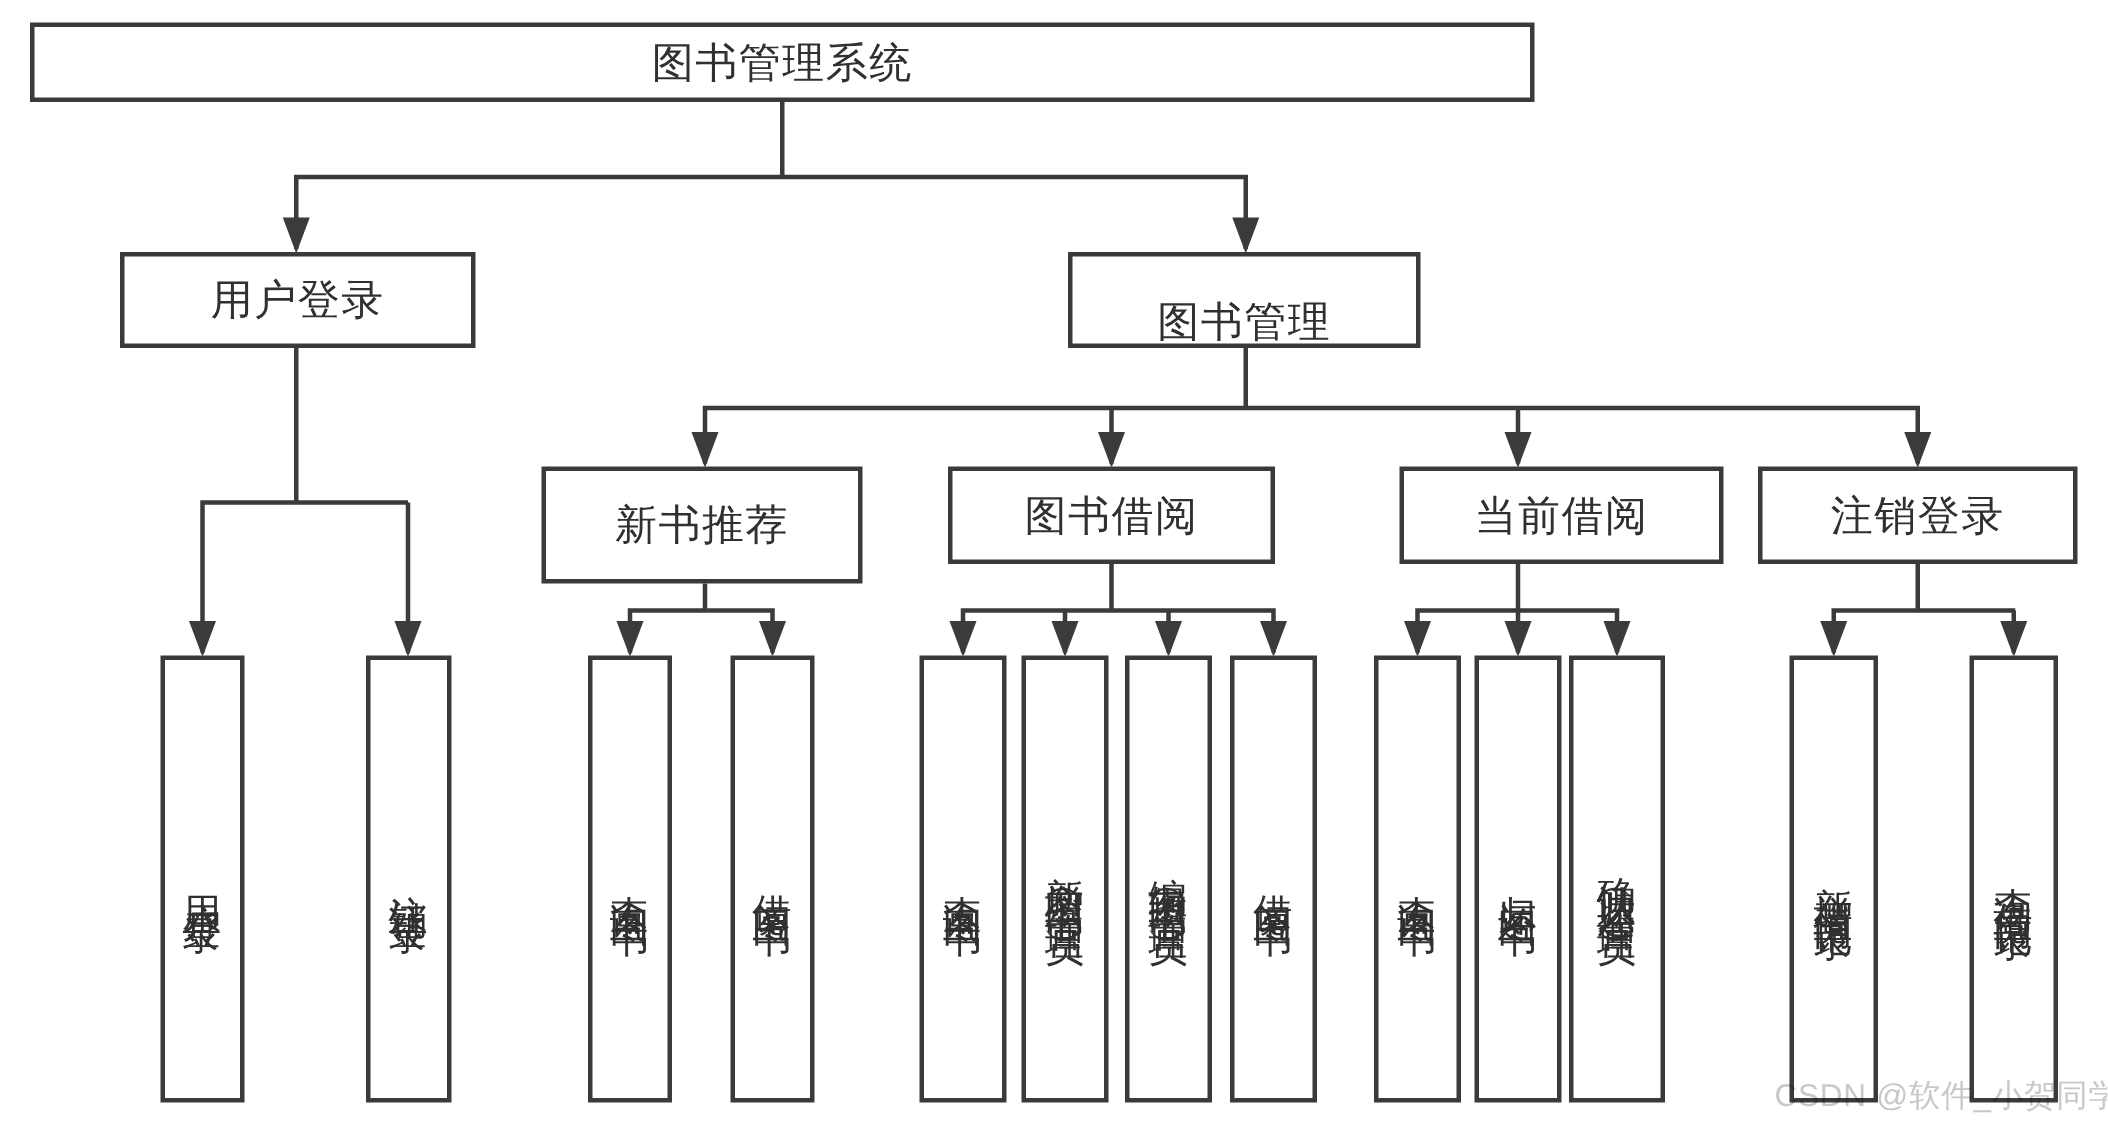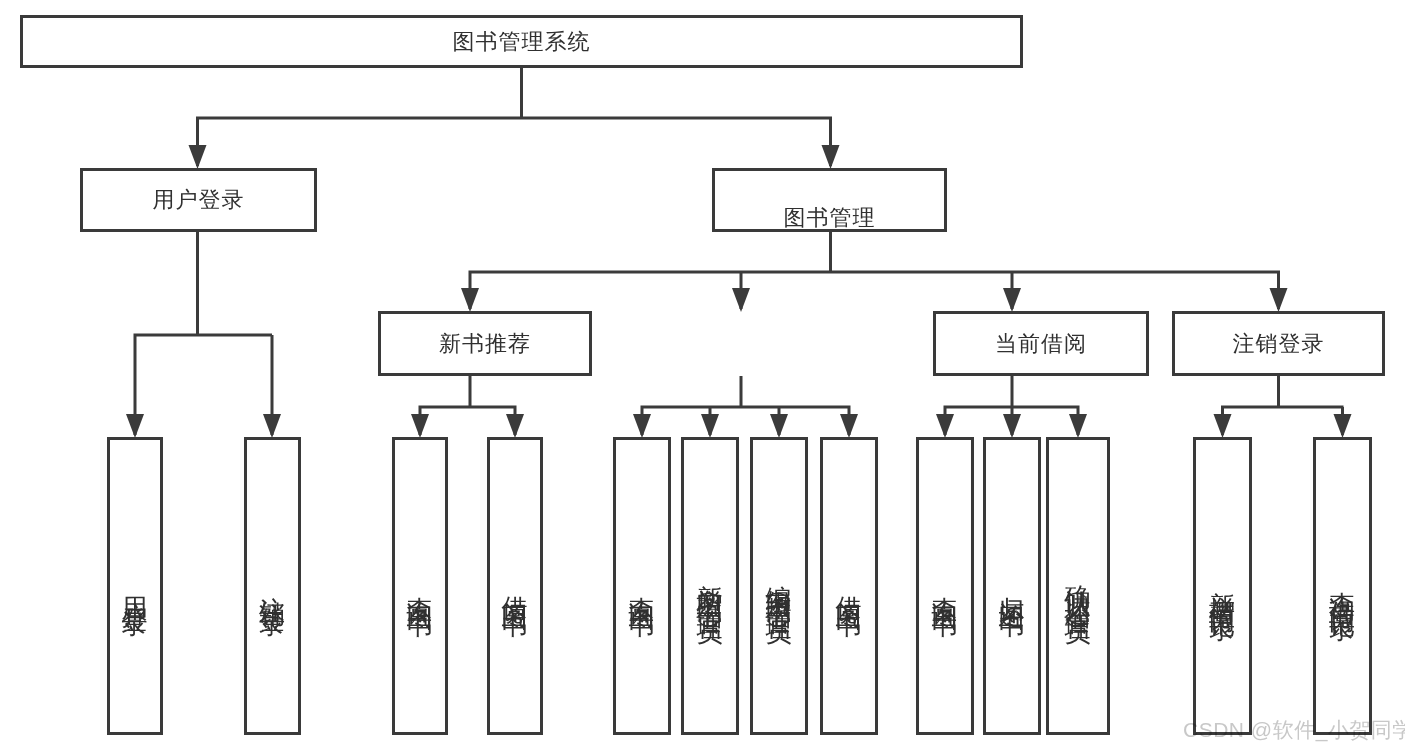--- a/index.html
+++ b/index.html
@@ -7,21 +7,21 @@
     position:relative;width:1405px;height:747px;background:#ffffff;overflow:hidden;
     font-family:"Liberation Sans","DejaVu Sans",sans-serif;color:#303030;
   }
   #connectors{position:absolute;left:0;top:0;z-index:0;}
   .box{
     position:absolute;box-sizing:border-box;background:#ffffff;
     border:3px solid #3a3a3a;z-index:1;
     display:flex;align-items:center;justify-content:center;
   }
   .h-label{
-    font-size:22px;letter-spacing:1px;line-height:1;color:#303030;white-space:nowrap;
+    font-size:28px;letter-spacing:1px;line-height:1;color:#303030;white-space:nowrap;
   }
   .v-label{
     writing-mode:vertical-rl;text-orientation:mixed;
     font-size:26px;letter-spacing:5px;line-height:1;color:#303030;white-space:nowrap;
   }
   #watermark{
     position:absolute;left:1183px;top:716px;z-index:5;
     font-size:21px;letter-spacing:0.5px;color:#c8c8c8;mix-blend-mode:multiply;white-space:nowrap;
   }
 </style>
@@ -70,22 +70,25 @@
     <span class="h-label">图书管理系统</span>
   </div>
 
   <div class="box" style="left:80px;top:168px;width:237px;height:64px;">
     <span class="h-label">用户登录</span>
   </div>
   <div class="box" style="left:712px;top:168px;width:235px;height:64px;align-items:flex-end;">
     <span class="h-label">图书管理</span>
   </div>
 
-  <div class="box" style="left:378px;top:311px;width:214px;height:65px;">
+  <div class="box" style="left:361px;top:311px;width:214px;height:78px;">
     <span class="h-label">新书推荐</span>
+  </div>
+  <div class="box" style="left:632px;top:311px;width:218px;height:65px;">
+    <span class="h-label">图书借阅</span>
   </div>
   <div class="box" style="left:906px;top:311px;width:216px;height:65px;margin-left:27px;">
     <span class="h-label">当前借阅</span>
   </div>
   <div class="box" style="left:1172px;top:311px;width:213px;height:65px;">
     <span class="h-label">注销登录</span>
   </div>
 
   <div class="box" style="left:107px;top:437px;width:56px;height:298px;">
     <span class="v-label">用户登录</span>

